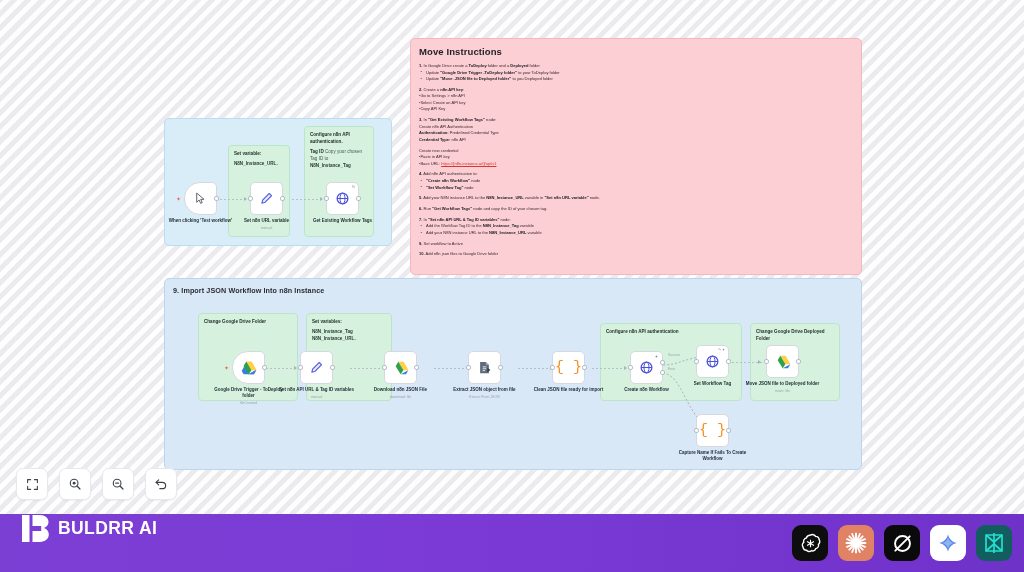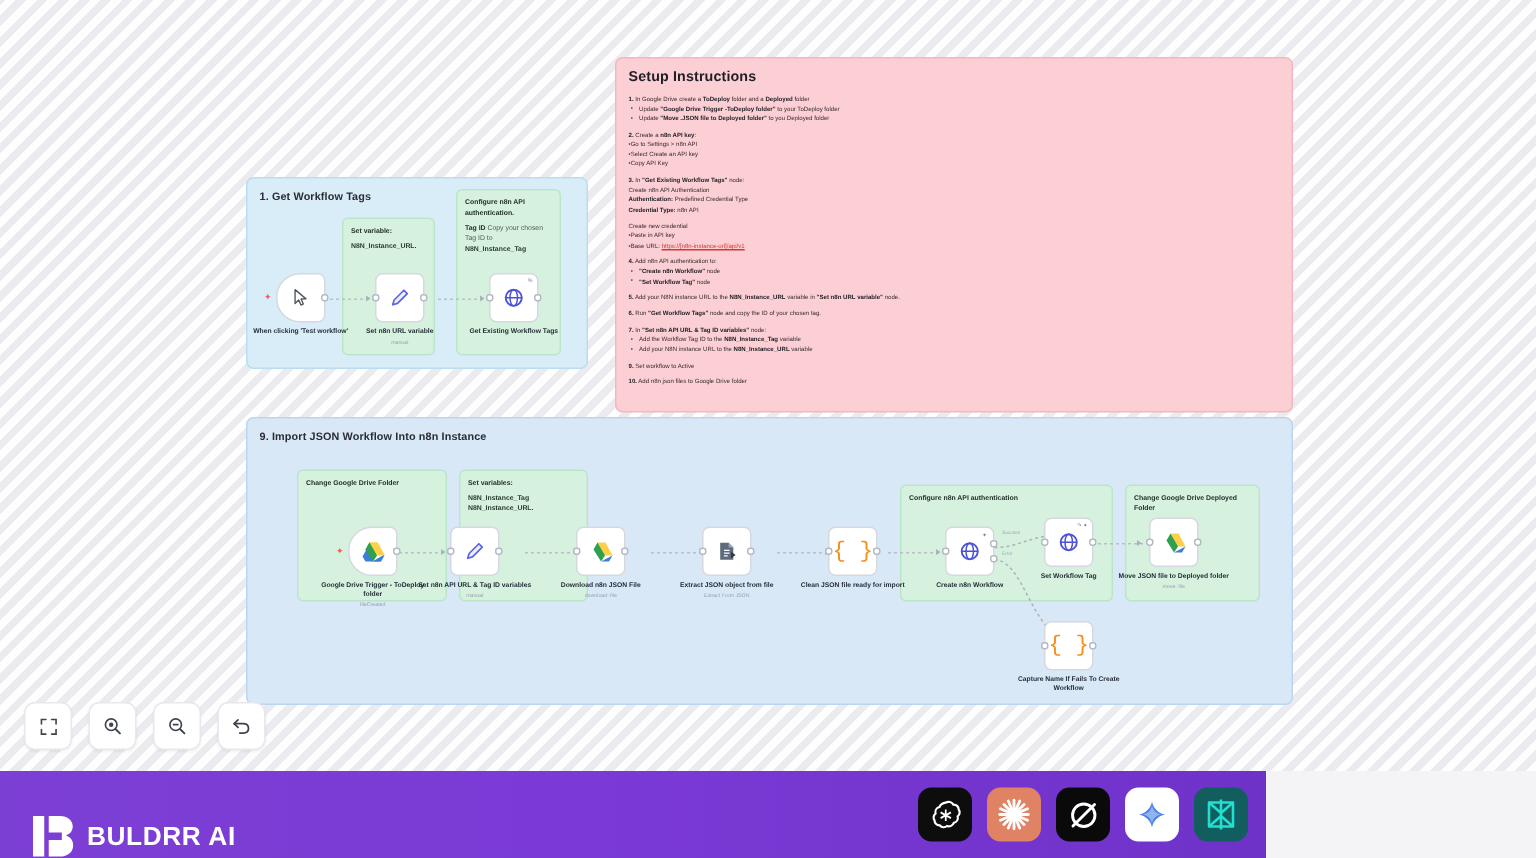--- a/index.html
+++ b/index.html
@@ -145,23 +145,23 @@
   .tool-btn {
     width: 32px; height: 32px; background: #ffffff;
     border: 1px solid #e7e8ec; border-radius: 7px;
     display: flex; align-items: center; justify-content: center;
     box-shadow: 0 1px 2px rgba(0,0,0,0.05);
   }
 
   
   #footer {
     position: absolute; left: 0; top: 514px;
-    width: 844px; height: 58px;
+    width: 1024px; height: 58px;
     background: linear-gradient(90deg, #7c3fd4 0%, #7b3ad6 45%, #6f32c9 100%);
-    display: flex; align-items: flex-end;
+    display: flex; align-items: flex-start;
   }
   #brand { display: flex; align-items: center; gap: 9px; margin-left: 22px; }
   #brand-name {
     color: #fff; font-size: 17.5px; font-weight: bold; letter-spacing: 0.4px;
   }
   #cta {
     position: absolute; left: 474px; top: 50%; transform: translateY(-50%);
     display: flex; align-items: center; gap: 7px;
   }
   #cta-text { color: #fff; font-size: 13.5px; font-weight: bold; }
@@ -174,21 +174,20 @@
     width: 36px; height: 36px; border-radius: 9px;
     display: flex; align-items: center; justify-content: center;
   }
 </style>
 </head>
 <body>
 
 <div id="canvas">
 
   <div class="panel" id="panel-tags">
-    <div class="panel-title">1. Get Workflow Tags</div>
 
     <div class="grp" style="left:63px; top:26px; width:62px; height:92px;">
       <div class="grp-label">
         <span>Set variable:</span>
         <span class="gap"></span>
         <span class="mono">N8N_Instance_URL.</span>
       </div>
     </div>
 
     <div class="grp" style="left:139px; top:7px; width:70px; height:111px;">
@@ -240,21 +239,21 @@
         </svg>
         <span style="position:absolute; right:3px; top:2px; font-size:3.6px; color:#7a828f;">%</span>
         <span class="port l"></span>
         <span class="port r"></span>
       </div>
       <div class="node-label">Get Existing Workflow Tags</div>
     </div>
   </div>
 
   <div class="panel" id="panel-setup">
-    <div class="panel-title">Setup Instructions</div>
+    <div class="panel-title">Move Instructions</div>
     <div class="setup-body">
 
       <div class="blk">
         <div><b>1.</b>
           In Google Drive create a <b>ToDeploy</b> folder and a <b>Deployed</b> folder</div>
         <ul>
           <li>Update <b>"Google Drive Trigger -ToDeploy folder"</b> to your ToDeploy folder</li>
           <li>Update <b>"Move .JSON file to Deployed folder"</b> to you Deployed folder</li>
         </ul>
       </div>

